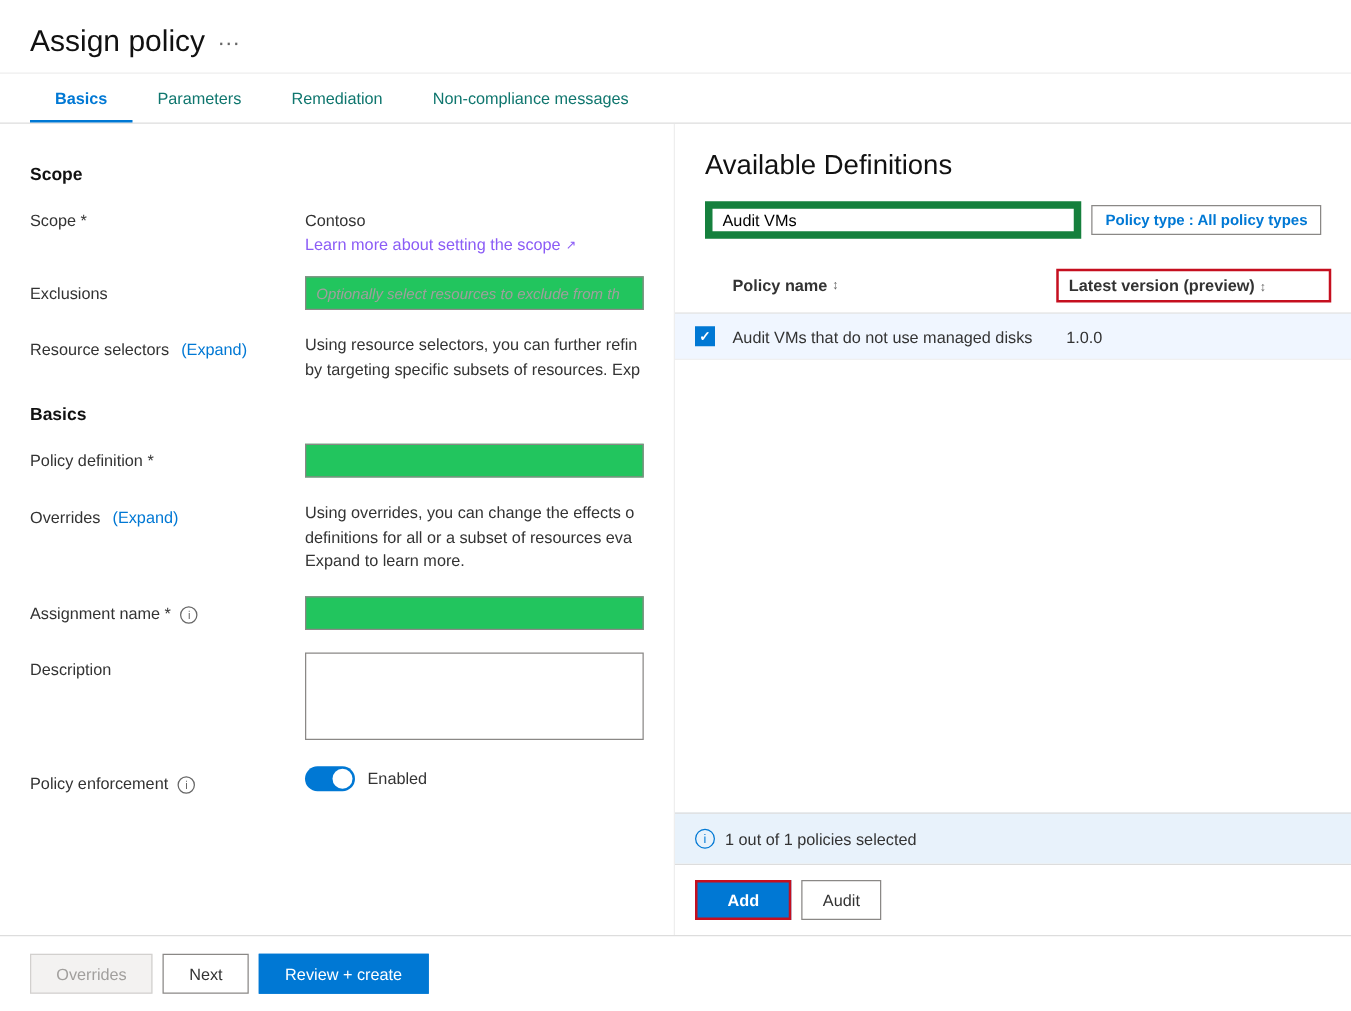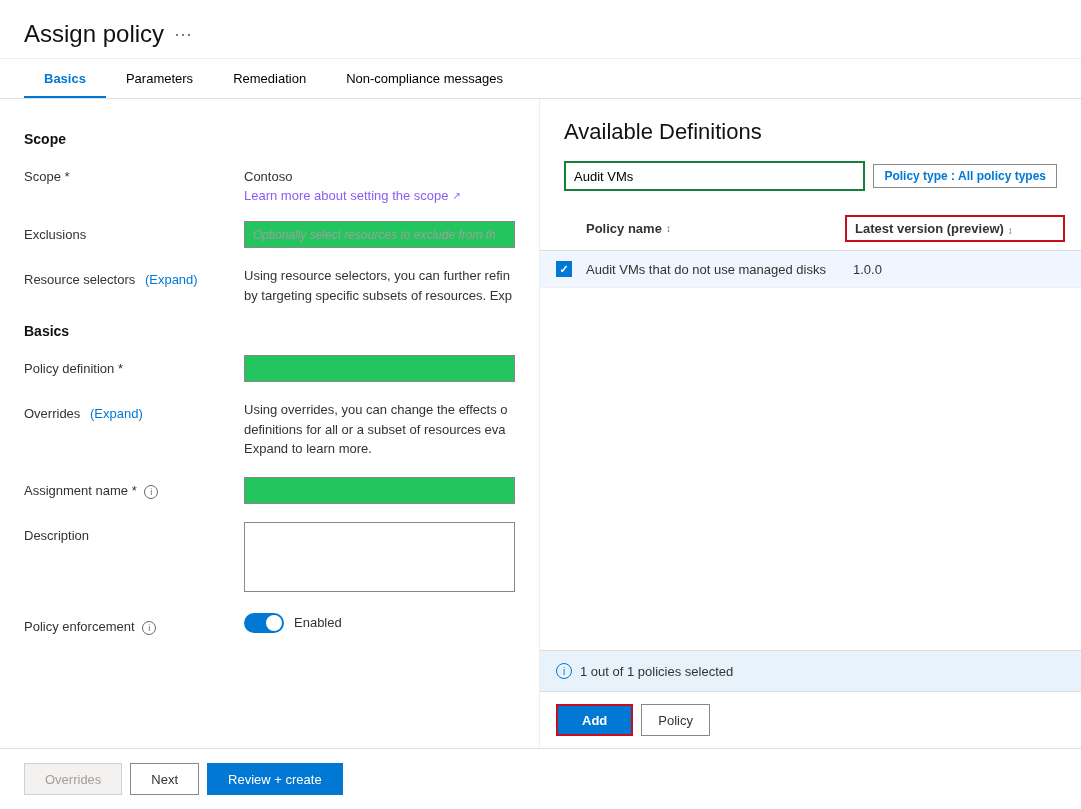--- a/index.html
+++ b/index.html
@@ -7,21 +7,21 @@
 
     .page-container { display: flex; flex-direction: column; height: 809px; width: 1081px; position: relative; }
 
     
     .header { padding: 20px 24px 10px; border-bottom: 1px solid #eee; }
     .header-title { font-size: 24px; font-weight: 300; color: #111; display: flex; align-items: center; gap: 10px; }
     .header-ellipsis { font-size: 18px; color: #666; cursor: pointer; }
 
     
     .tabs { display: flex; padding: 0 24px; border-bottom: 1px solid #ddd; }
-    .tab { padding: 12px 20px 10px; cursor: pointer; font-size: 13px; color: #000000; border-bottom: 2px solid transparent; }
+    .tab { padding: 12px 20px 10px; cursor: pointer; font-size: 13px; color: #0f766e; border-bottom: 2px solid transparent; }
     .tab.active { color: #0078d4; border-bottom: 2px solid #0078d4; font-weight: 600; }
 
     
     .main-layout { display: flex; flex: 1; overflow: hidden; }
 
     
     .left-panel { width: 540px; padding: 24px; overflow-y: auto; border-right: 1px solid #eee; }
 
     .section-title { font-size: 14px; font-weight: 600; color: #111; margin-bottom: 16px; margin-top: 8px; }
 
@@ -50,21 +50,21 @@
 
     
     .footer { padding: 14px 24px; border-top: 1px solid #ddd; display: flex; gap: 8px; align-items: center; background: #fff; }
     .btn { padding: 6px 20px; font-size: 13px; cursor: pointer; border: 1px solid #8a8886; background: #fff; color: #333; height: 32px; }
     .btn-primary { background: #0078d4; color: #fff; border-color: #0078d4; }
     .btn-disabled { background: #f3f2f1; color: #a19f9d; border-color: #d2d0ce; cursor: default; }
     .right-panel-header { padding: 20px 24px 16px; }
     .right-panel-title { font-size: 22px; font-weight: 300; color: #111; margin-bottom: 16px; }
 
     .search-filter-row { display: flex; align-items: center; gap: 8px; }
-    .search-box { flex: 1; border: 2px solid #15803d; padding: 5px 8px; font-size: 13px; height: 30px; }
+    .search-box { flex: 1; border: 6px solid #15803d; padding: 5px 8px; font-size: 13px; height: 30px; }
     .policy-type-badge { border: 1px solid #8a8886; padding: 4px 10px; font-size: 12px; color: #333; white-space: nowrap; cursor: pointer; }
     .policy-type-badge span { color: #0078d4; font-weight: 600; }
 
     
     .definitions-table { flex: 1; overflow-y: auto; }
     .table-header { display: flex; align-items: center; padding: 8px 16px; border-bottom: 1px solid #ddd; background: #fff; }
     .th-checkbox { width: 30px; }
     .th-name { flex: 1; font-size: 13px; font-weight: 600; color: #333; display: flex; align-items: center; gap: 4px; }
     .th-version { width: 220px; font-size: 13px; font-weight: 600; color: #333; display: flex; align-items: flex-end; gap: 4px; border: 2px solid #c50f1f; padding: 4px 8px; margin-right: 0; }
     .sort-icon { font-size: 10px; color: #666; }
@@ -233,21 +233,21 @@
 
       <div style="flex:1"></div>
 
       <div class="right-panel-footer">
         <div class="info-circle">i</div>
         <span class="selection-text">1 out of 1 policies selected</span>
       </div>
 
       <div class="right-panel-actions">
         <button class="btn-add">Add</button>
-        <button class="btn-cancel">Policy</button>
+        <button class="btn-cancel">Audit</button>
       </div>
     </div>
 
   </div>
 
   <div class="footer">
     <button class="btn btn-disabled">Overrides</button>
     <button class="btn">Next</button>
     <button class="btn btn-primary">Review + create</button>
   </div>

